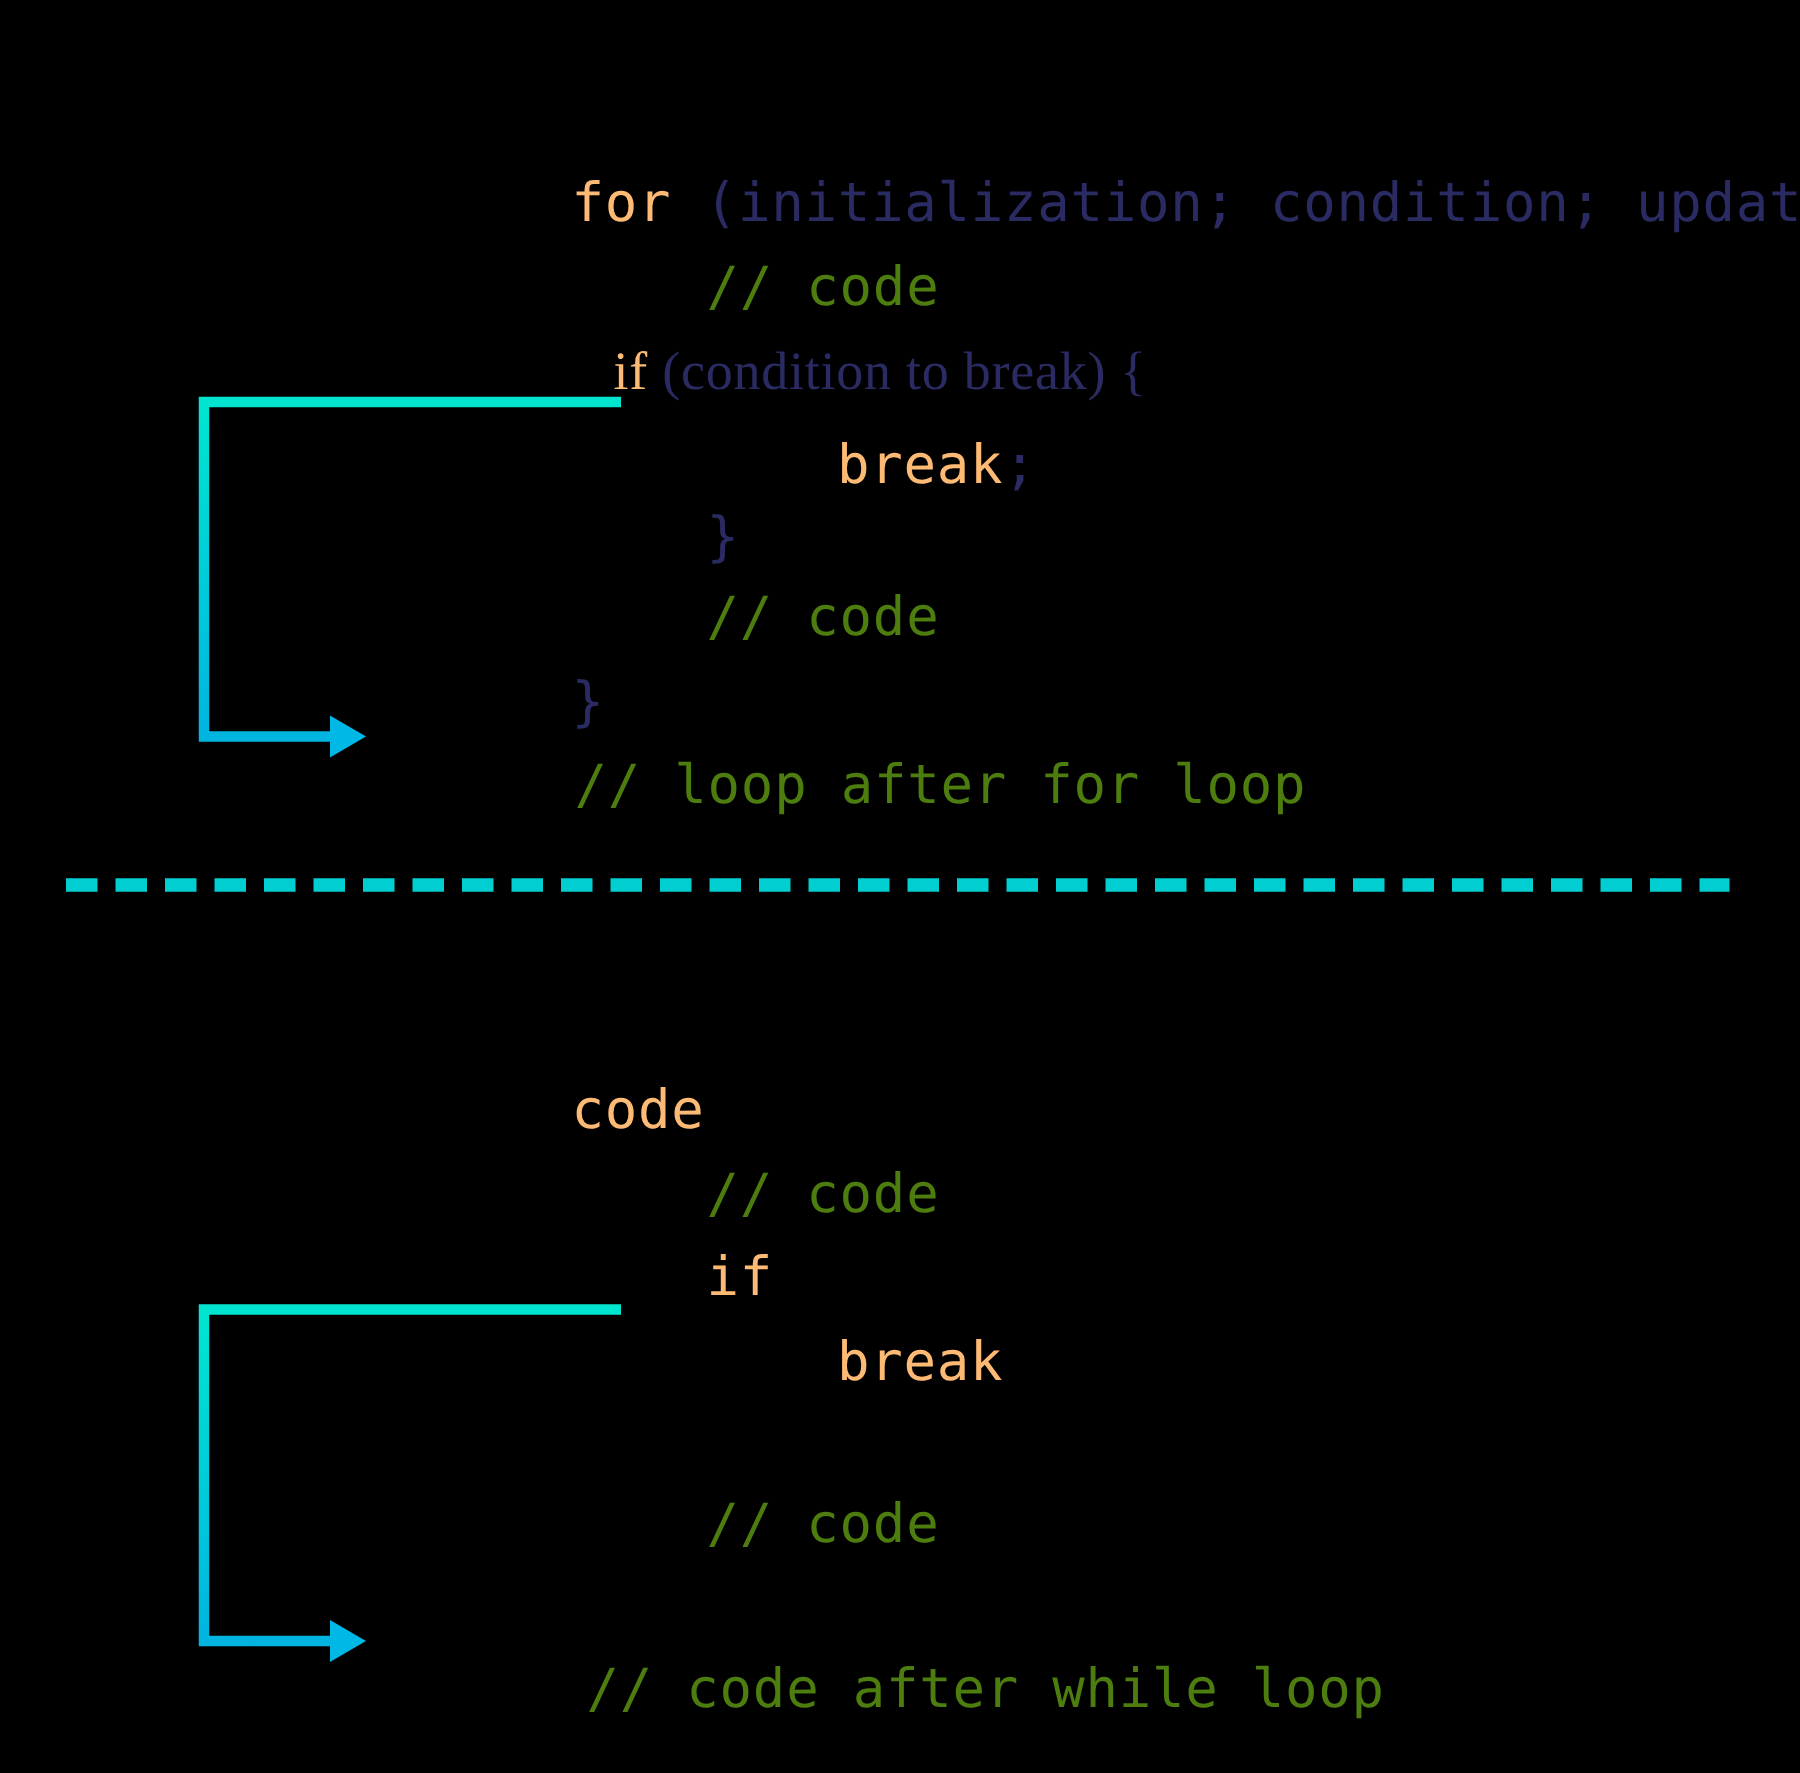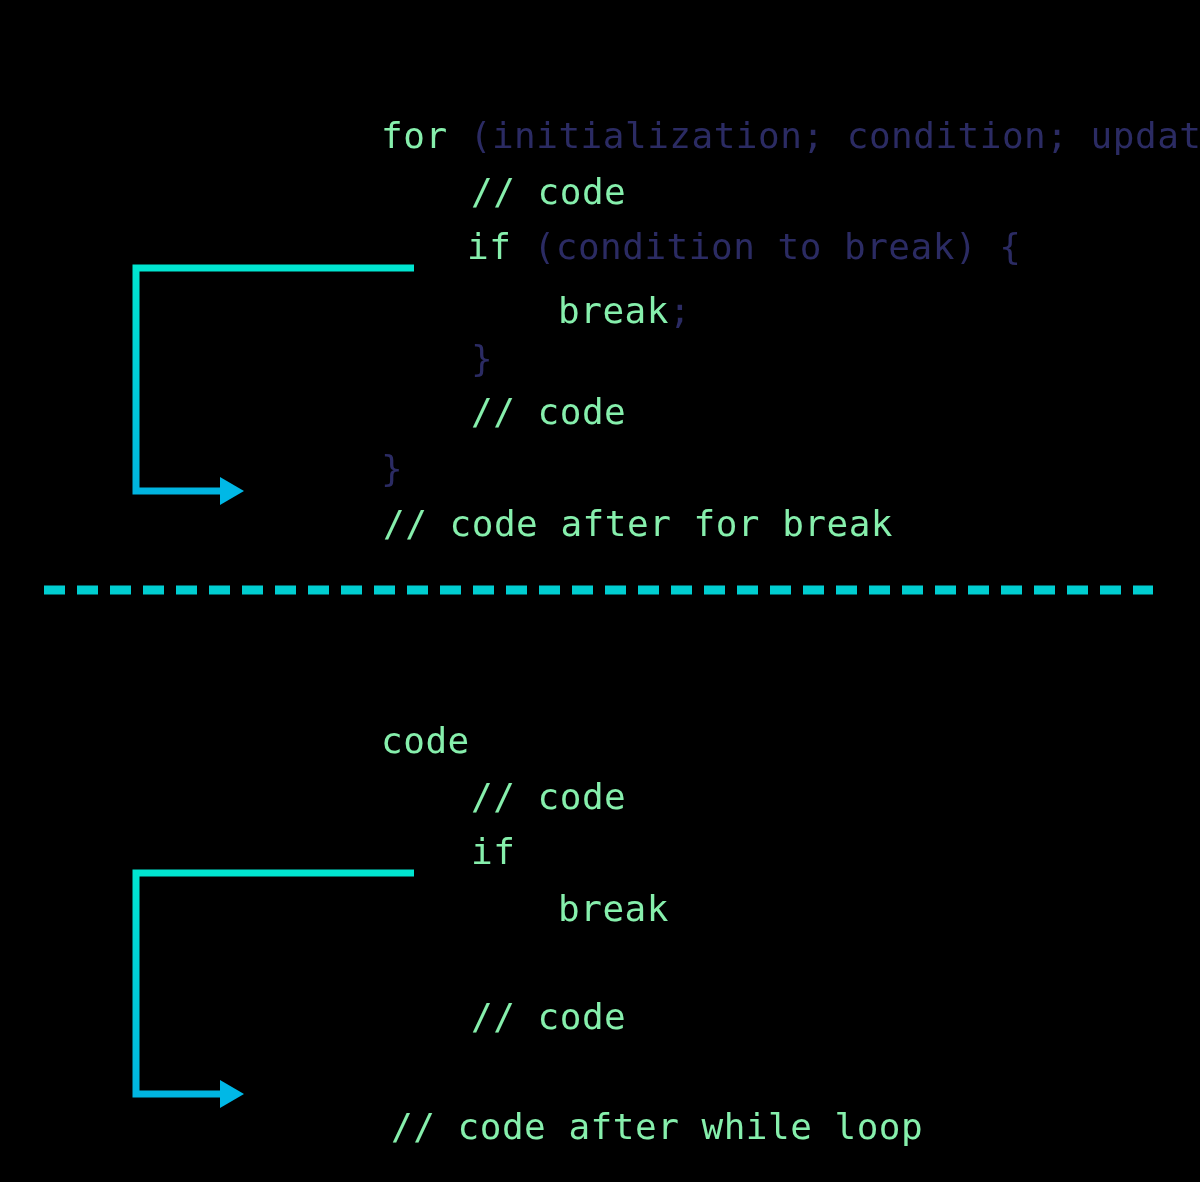--- a/index.html
+++ b/index.html
@@ -16,23 +16,23 @@
     font-family: "DejaVu Sans Mono", "Liberation Mono", monospace;
   }
   .code-line {
     position: absolute;
     white-space: pre;
     font-family: "DejaVu Sans Mono", "Liberation Mono", monospace;
     font-size: 36px;
     line-height: 1;
     letter-spacing: 0.5px;
   }
-  .kw      { color: #86efac; }
+  .kw      { color: #fdba74; }
   .plain   { color: #2B2B63; }
-  .comment { color: #86efac; }
+  .comment { color: #4d7c0f; }
 
   
   svg.flow {
     position: absolute;
     left: 0;
     top: 0;
     width: 1200px;
     height: 1182px;
     pointer-events: none;
   }
@@ -72,42 +72,42 @@
   <div>
 
     <div class="code-line" style="left:248px; top:82px;">
       <span class="kw">for</span><span class="plain"> (initialization; condition; update) {</span>
     </div>
 
     <div class="code-line" style="left:338px; top:138px;">
       <span class="comment">// code</span>
     </div>
 
-    <div class="code-line" style="left:334px; top:193px;">
+    <div class="code-line" style="left:352px; top:193px;font-family:Liberation Serif, serif;">
       <span class="kw">if</span><span class="plain"> (condition to break) {</span>
     </div>
 
     <div class="code-line" style="left:425px; top:257px;">
       <span class="kw">break</span><span class="plain">;</span>
     </div>
 
     <div class="code-line" style="left:338px; top:305px;">
       <span class="plain">}</span>
     </div>
 
     <div class="code-line" style="left:338px; top:358px;">
       <span class="comment">// code</span>
     </div>
 
     <div class="code-line" style="left:248px; top:415px;">
       <span class="plain">}</span>
     </div>
 
     <div class="code-line" style="left:250px; top:470px;">
-      <span class="comment">// code after for break</span>
+      <span class="comment">// loop after for loop</span>
     </div>
 
   </div>
 
   <div>
 
     <div class="code-line" style="left:248px; top:687px;">
       <span class="kw">code</span>
     </div>
 

